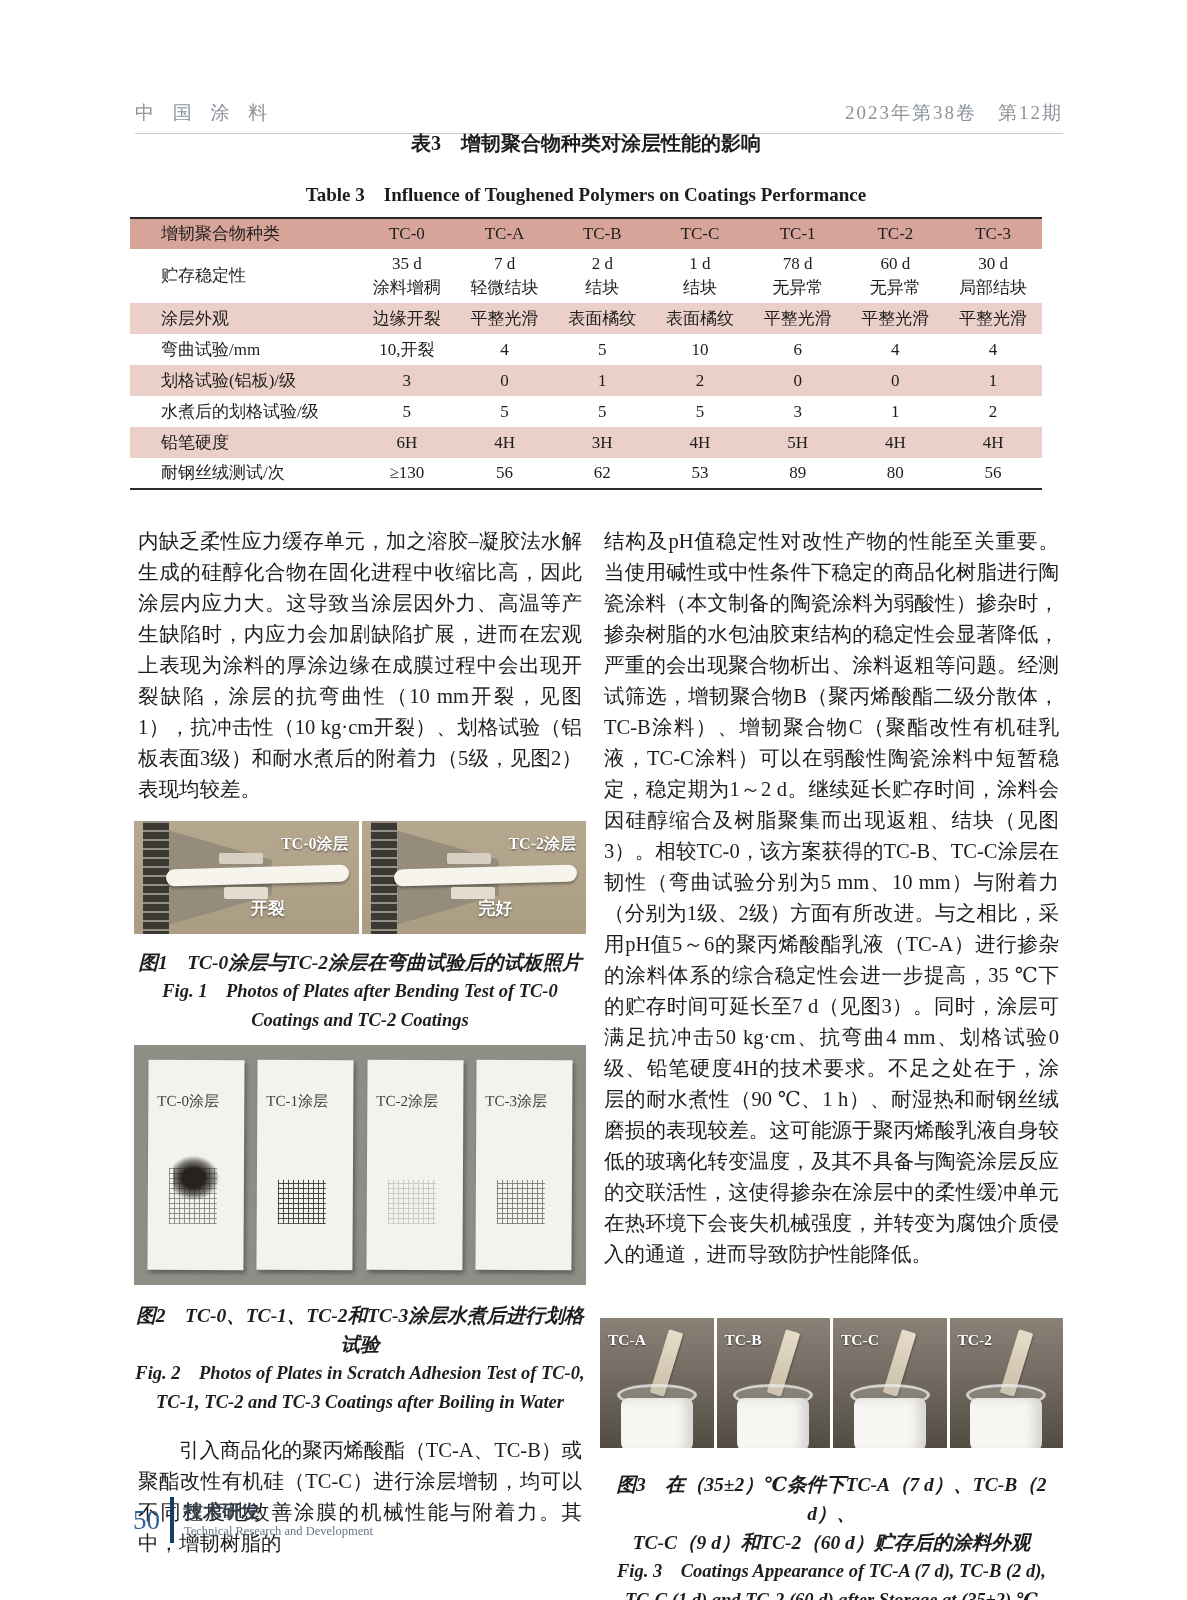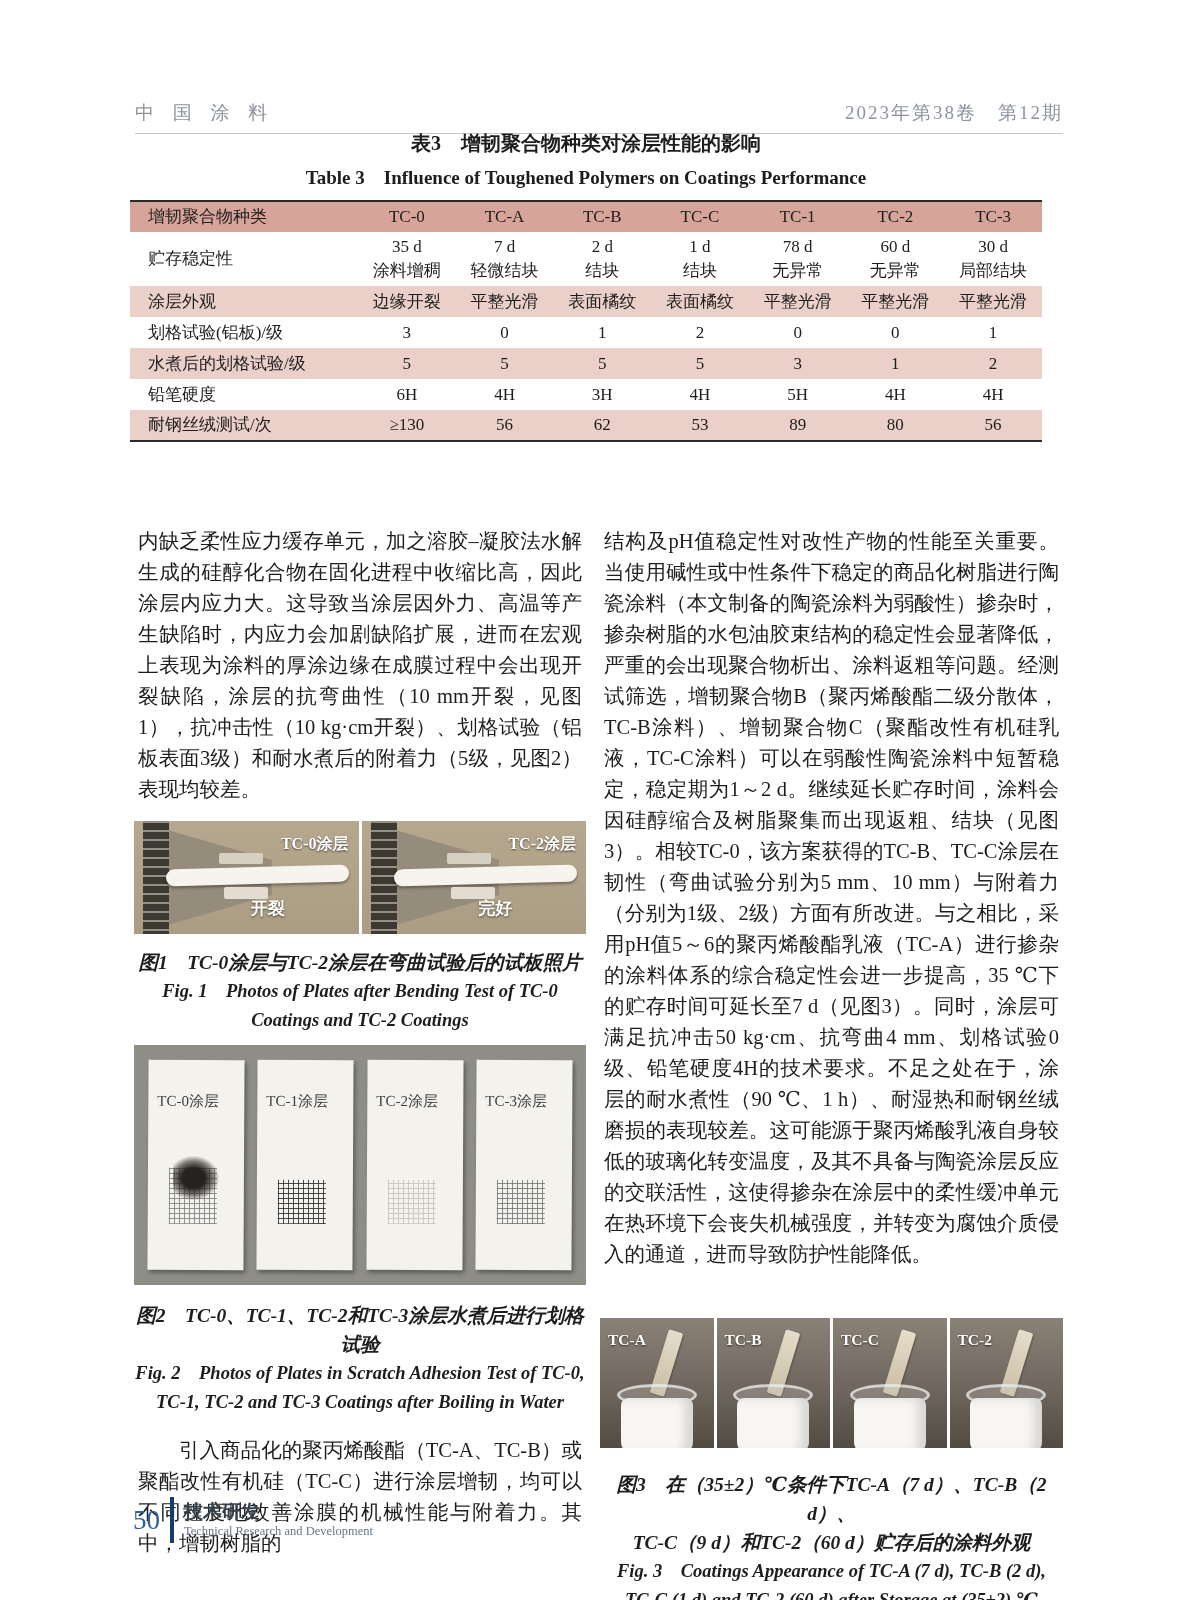--- a/index.html
+++ b/index.html
@@ -9,27 +9,27 @@
   
   .page-header{position:absolute;top:64px;left:135px;width:928px;display:flex;
                justify-content:space-between;align-items:flex-end;
                border-bottom:1px solid #c7cbd1;padding-bottom:7px;
                font-family:Liberation Serif, serif;color:#8e949c;font-size:19px;margin-top:36px;}
   .journal-name{letter-spacing:7px;}
   .issue-info{letter-spacing:2px;}
 
   
   .table-section{position:absolute;top:130px;left:130px;width:912px;}
-  .tbl-title-zh{font-size:20px;font-weight:bold;text-align:center;margin:0 0 8px 0;}
+  .tbl-title-zh{font-size:20px;font-weight:bold;text-align:center;margin:0 0 25px 0;}
   .tbl-title-en{font-size:19px;font-weight:bold;text-align:center;margin:0 0 9px 0;}
   table.perf{width:100%;border-collapse:collapse;border-top:2px solid #2b2b2b;border-bottom:2px solid #2b2b2b;
              font-size:17px;line-height:24px;}
   table.perf th,table.perf td{font-weight:normal;text-align:center;padding:3px 2px;white-space:pre-line;}
   table.perf col.lab{width:228px;}
-  table.perf .row-label{text-align:left;padding-left:18px;}
+  table.perf .row-label{text-align:left;padding-left:31px;}
   table.perf thead tr{background:#d7a49a;height:30px;}
   table.perf tbody tr:nth-child(even){background:#ebd0c9;}
   table.perf tbody tr{height:31px;}
 
   
   .col{position:absolute;top:522px;font-size:20.5px;line-height:31px;text-align:justify;}
   .col-left{left:134px;width:452px;}
   .col-right{left:600px;width:463px;}
   .col p{margin:4px;}
   .indent{text-indent:2em;}
@@ -153,20 +153,30 @@
             <td class="row-label">涂层外观</td>
             <td>边缘开裂</td>
             <td>平整光滑</td>
             <td>表面橘纹</td>
             <td>表面橘纹</td>
             <td>平整光滑</td>
             <td>平整光滑</td>
             <td>平整光滑</td>
           </tr>
           <tr>
+            <td class="row-label">弯曲试验/mm</td>
+            <td>10,开裂</td>
+            <td>4</td>
+            <td>5</td>
+            <td>10</td>
+            <td>6</td>
+            <td>4</td>
+            <td>4</td>
+          </tr>
+          <tr>
             <td class="row-label">划格试验(铝板)/级</td>
             <td>3</td>
             <td>0</td>
             <td>1</td>
             <td>2</td>
             <td>0</td>
             <td>0</td>
             <td>1</td>
           </tr>
           <tr>

